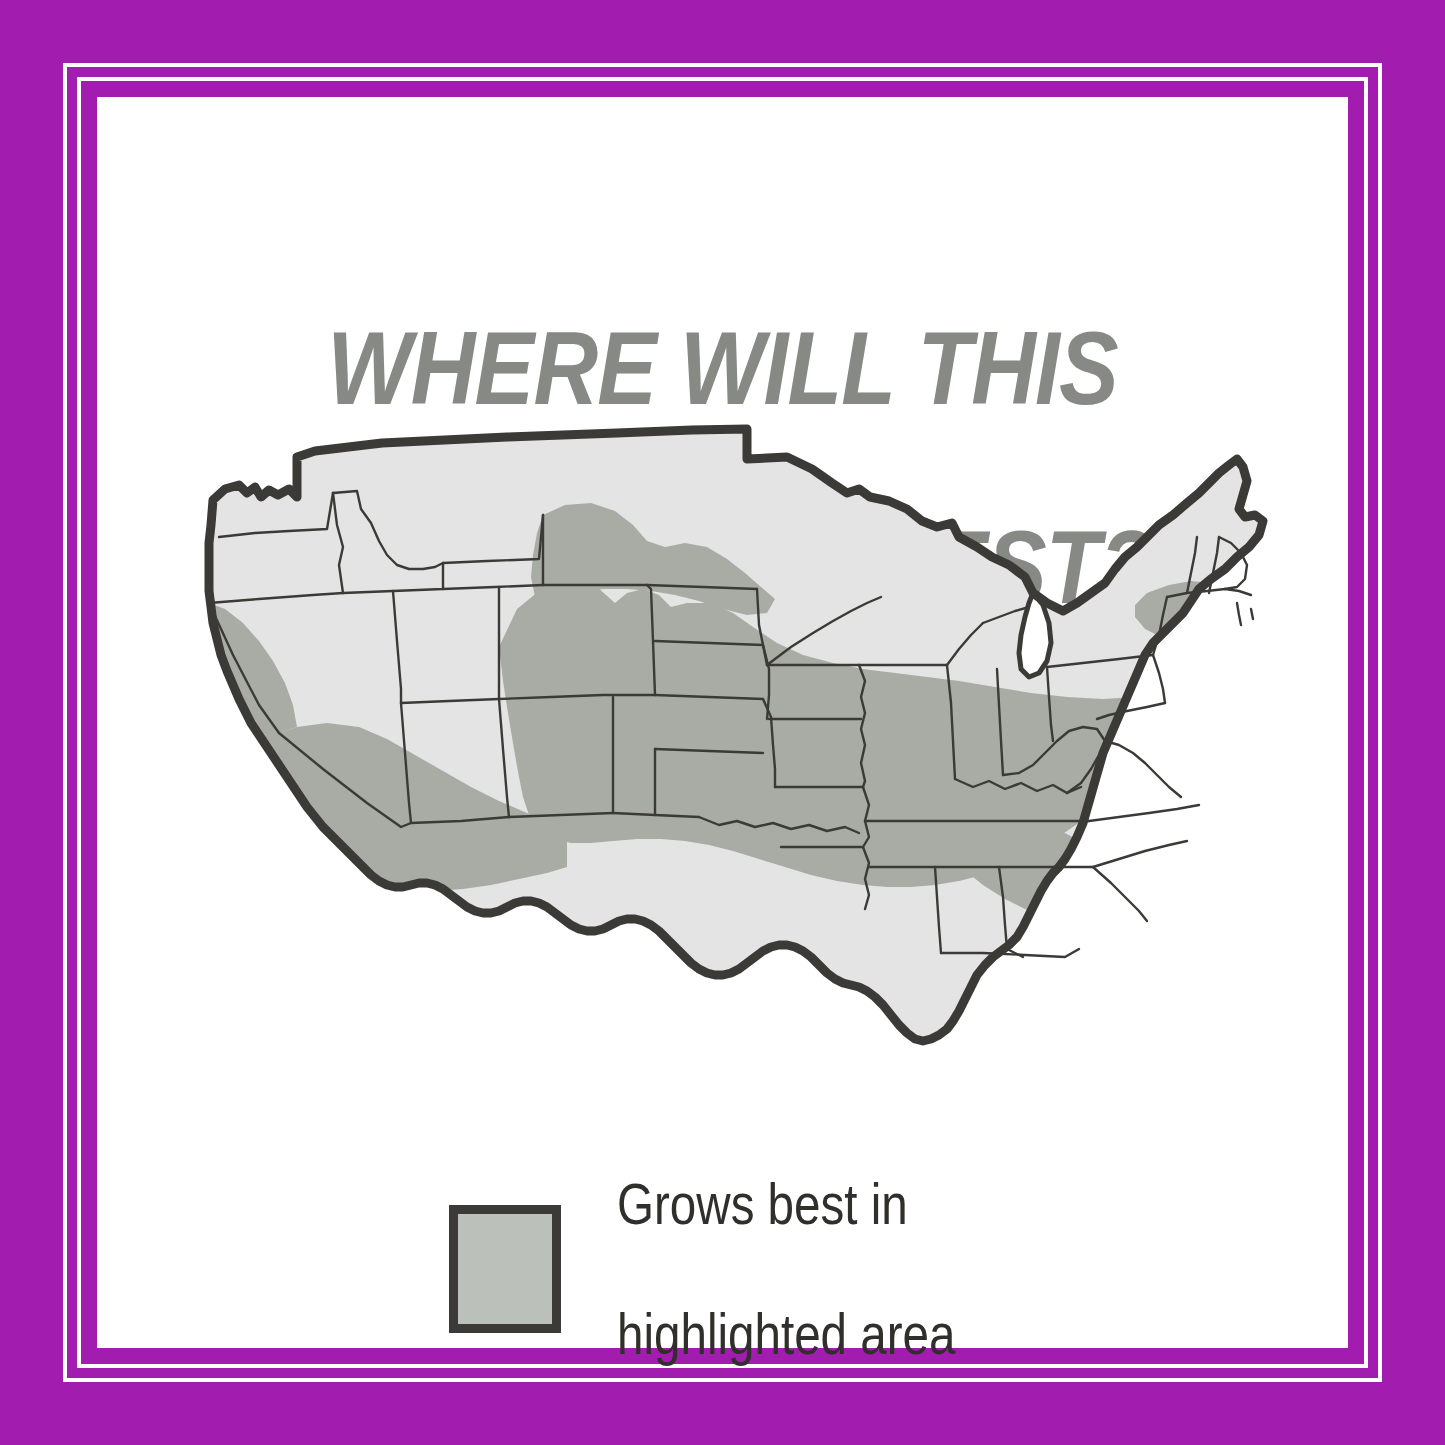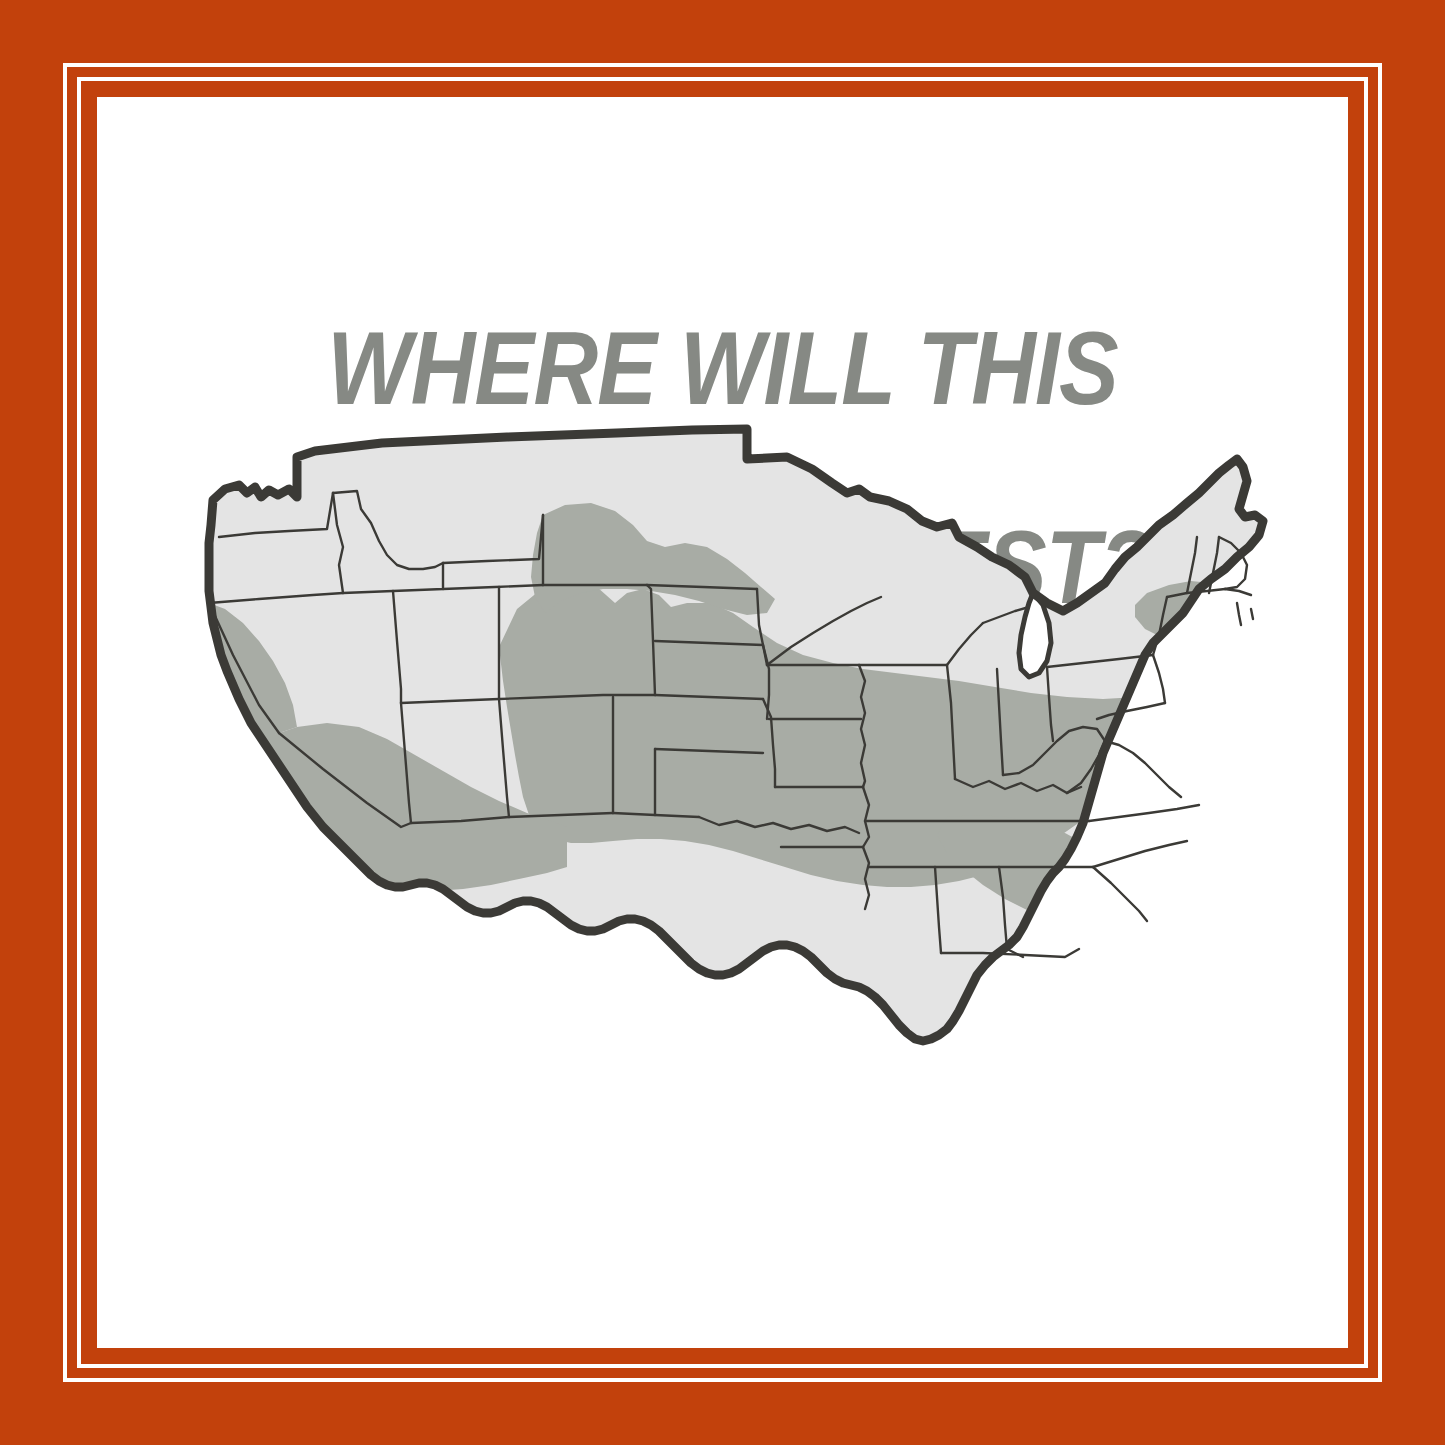--- a/index.html
+++ b/index.html
@@ -8,21 +8,21 @@
     background: #ffffff;
   }
   body {
     font-family: "Liberation Sans", sans-serif;
   }
 
   #poster {
     position: relative;
     width: 1445px;
     height: 1445px;
-    background: #c2410c;      
+    background: #a21caf;      
     box-sizing: border-box;
     overflow: hidden;
     padding-left: 12px;
   }
 
   
   .rule {
     position: absolute;
     box-sizing: border-box;
     pointer-events: none;
@@ -437,15 +437,22 @@
                    L232,484 L224,478 L216,470 L208,462 L200,454
                    L192,446 L184,438 L176,430 L168,420 L160,410
                    L152,398 L144,386 L136,374 L128,362 L120,350
                    L112,338 L104,326 L98,314 L92,302 L86,288
                    L80,274 L74,258 L70,242 L66,226 L64,210
                    L62,194 L62,178 L62,162 L62,146 L64,128 Z"></path>
         </g>
       </svg>
     </div>
 
+    <div class="legend">
+      <div class="legend-swatch"></div>
+      <div class="legend-text">
+        <span class="t1">Grows best in</span>
+        <span class="t2">highlighted area</span>
+      </div>
+    </div>
 
   </div>
 </div>
 
 </body></html>

